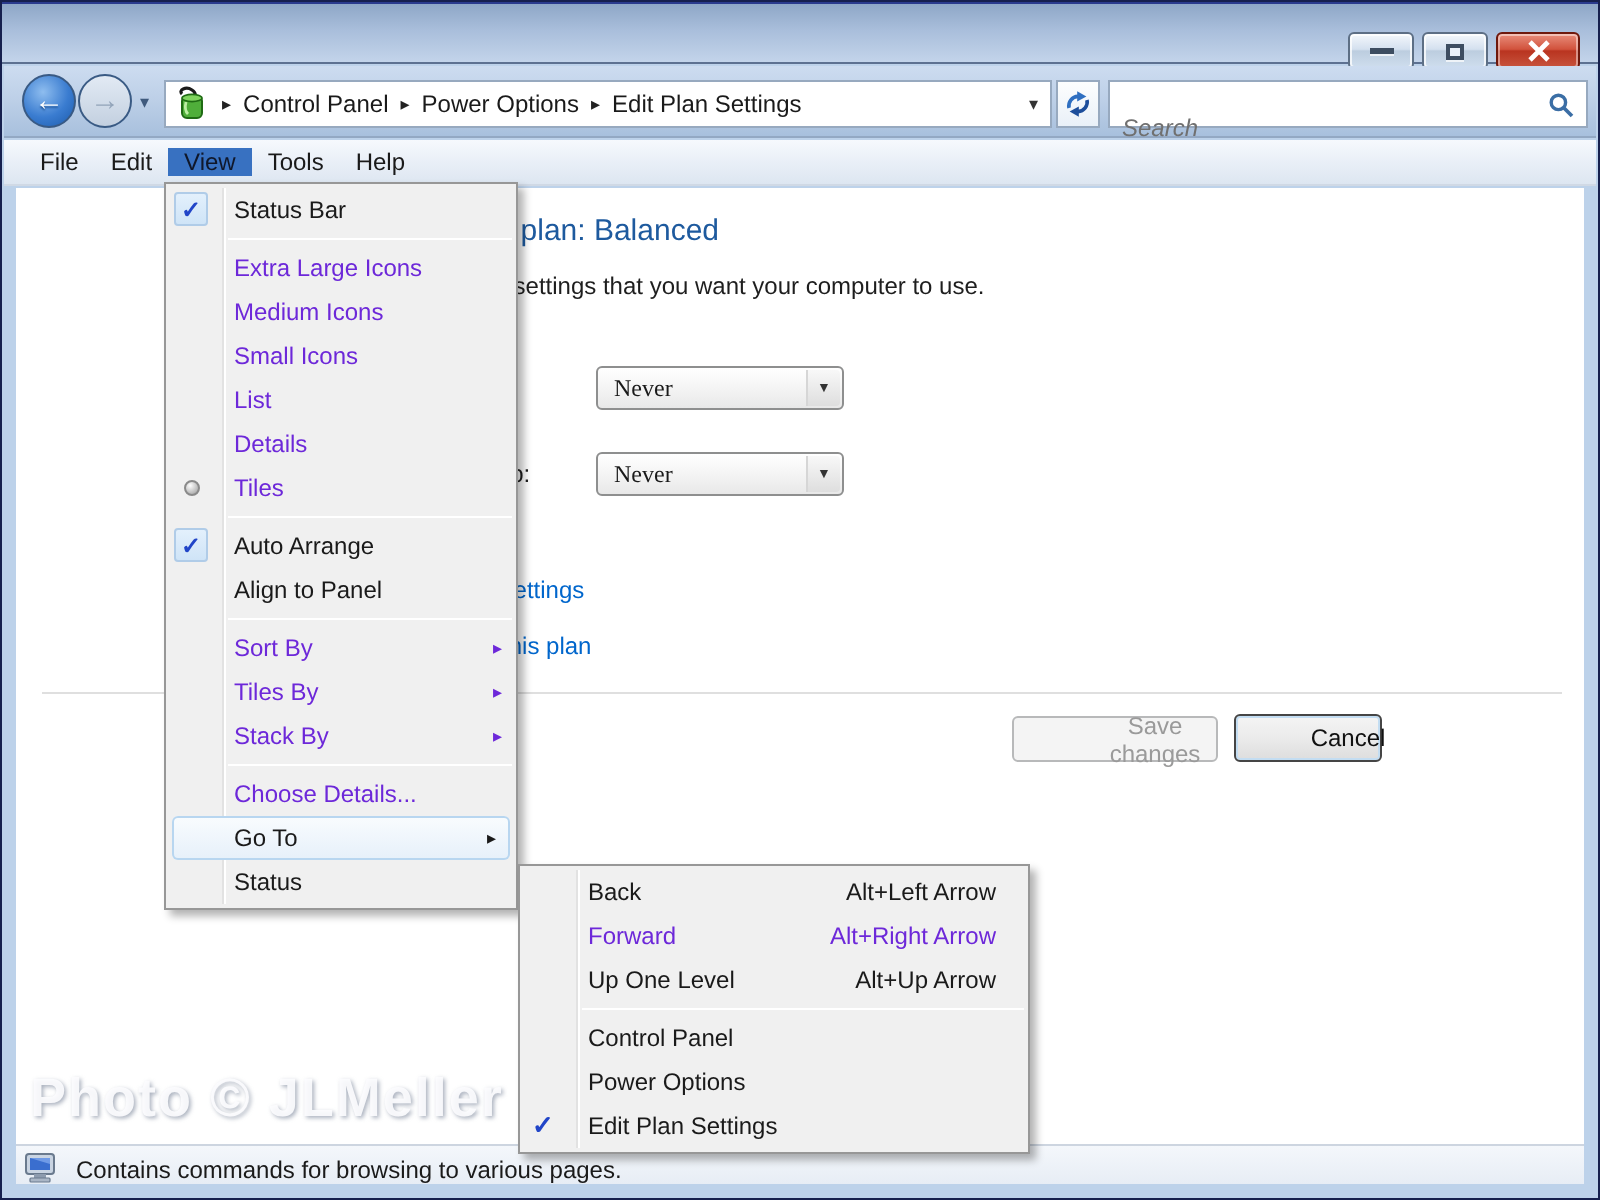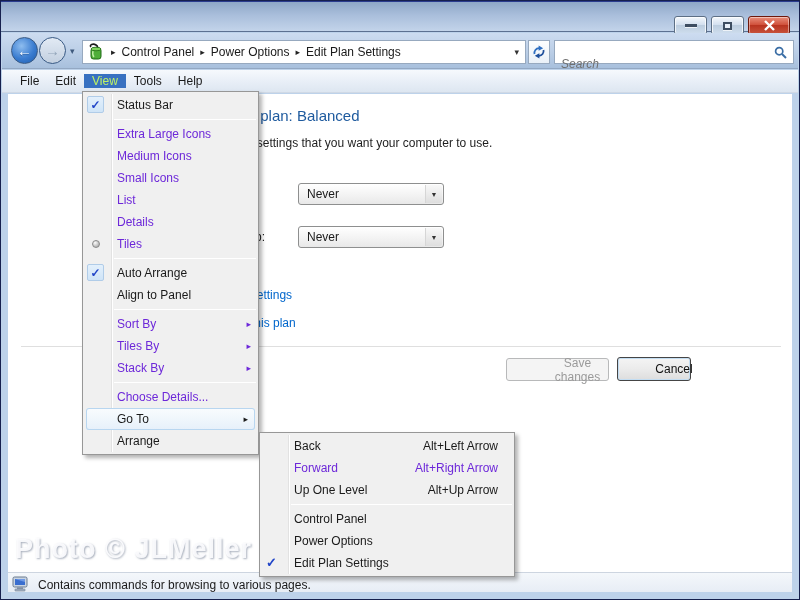--- a/index.html
+++ b/index.html
@@ -67,33 +67,33 @@
   
   .menubar {
     position:absolute; top:69px; left:1px; right:1px; height:23px;
     background:linear-gradient(180deg,#f6f9fd 0%,#e9eff7 50%,#dde6f1 100%);
     border-bottom:1px solid #d0d9e5;
     display:flex; align-items:center; padding-left:10px;
   }
   .menubar-item {
     font-size:12px; color:#1a1a1a; padding:0 8px; display:flex; align-items:center;
   }
-  .menubar-item.active { background:#3871c1; color:#bef264; }
+  .menubar-item.active { background:#3871c1; color:#0f172a; }
   
   .content {
     position:absolute; top:93px; left:7px; right:7px; bottom:27px;
     background:#fff; overflow:hidden;
   }
   .page-heading { position:absolute; left:93px; top:13px; font-size:15px; color:#1e5a9e; }
   .page-desc    { position:absolute; left:88px; top:42px; font-size:12px; color:#1e1e1e; }
   .row-label    { position:absolute; font-size:12px; color:#1e1e1e; }
   .combo {
-    position:absolute; width:146px; height:22px; border:1px solid #8e8f8f; border-radius:3px;
+    position:absolute; width:124px; height:22px; border:1px solid #8e8f8f; border-radius:3px;
     background:linear-gradient(180deg,#ffffff 0%,#f2f2f2 60%,#e8e8e8 100%);
-    font-size:12px; color:#1a1a1a;
+    font-size:12px; color:#1a1a1a;font-family:Liberation Serif, serif;
   }
   .combo .combo-text { position:absolute; left:8px; top:3px; }
   .combo .combo-btn {
     position:absolute; right:1px; top:1px; bottom:1px; width:17px;
     border-left:1px solid #d6d6d6; border-radius:0 2px 2px 0;
     background:linear-gradient(180deg,#f8f8f8,#dedede);
     display:flex; align-items:center; justify-content:center; font-size:7px; color:#333;
   }
   .task-link { position:absolute; font-size:12px; color:#0066cc; }
   .hr-line { position:absolute; left:13px; top:252px; width:760px; height:1px; background:#dfdfdf; }
@@ -312,21 +312,21 @@
     </div>
     <div class="menu-sep"></div>
     <div class="menu-item disabled">
       <span>Choose Details...</span>
     </div>
     <div class="menu-item highlighted">
       <span>Go To</span>
       <span class="sub-arrow">▸</span>
     </div>
     <div class="menu-item">
-      <span>Arrange</span>
+      <span>Status</span>
     </div>
   </div>
 
   <div class="menu-panel goto-menu">
     <div class="menu-item">
       <span>Back</span>
       <span class="shortcut">Alt+Left Arrow</span>
     </div>
     <div class="menu-item disabled">
       <span>Forward</span>

